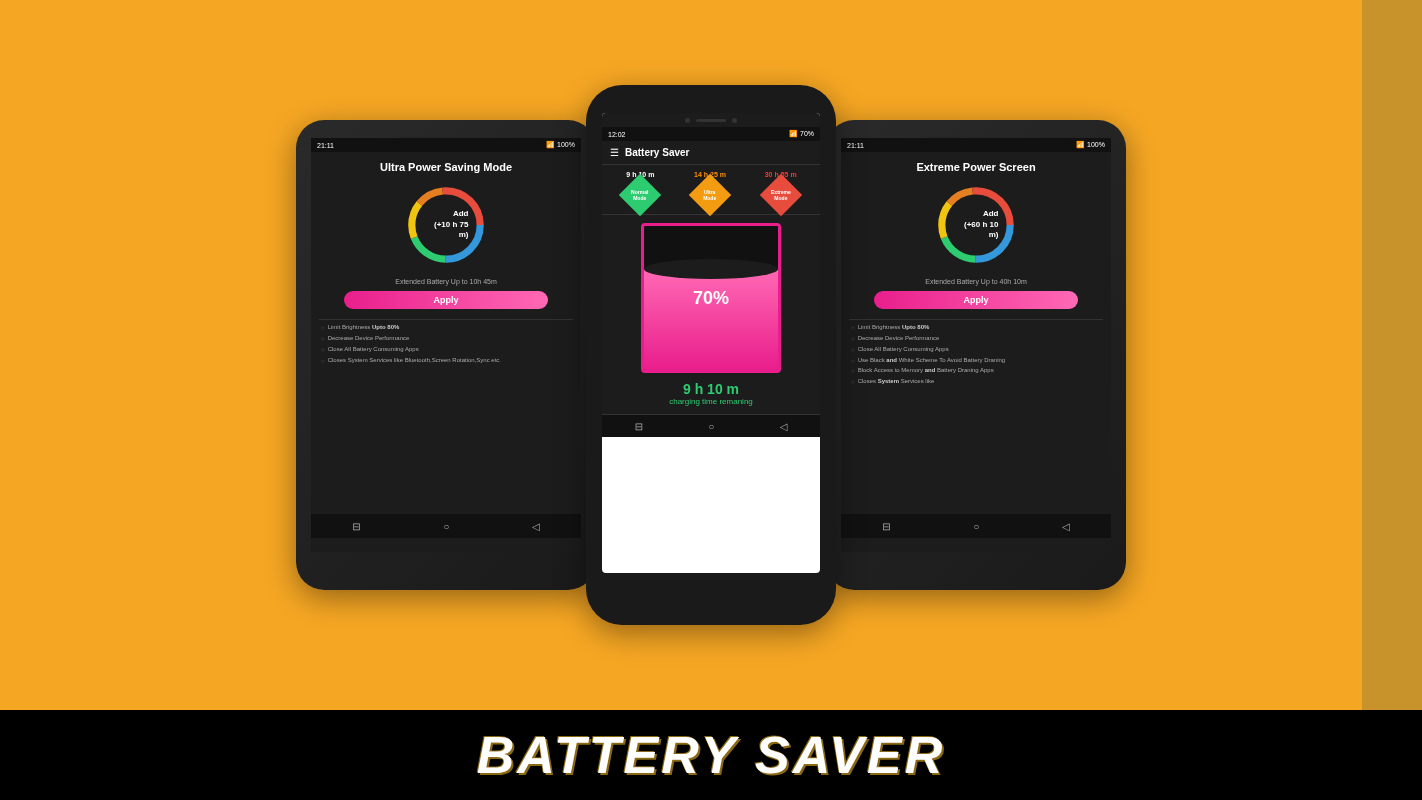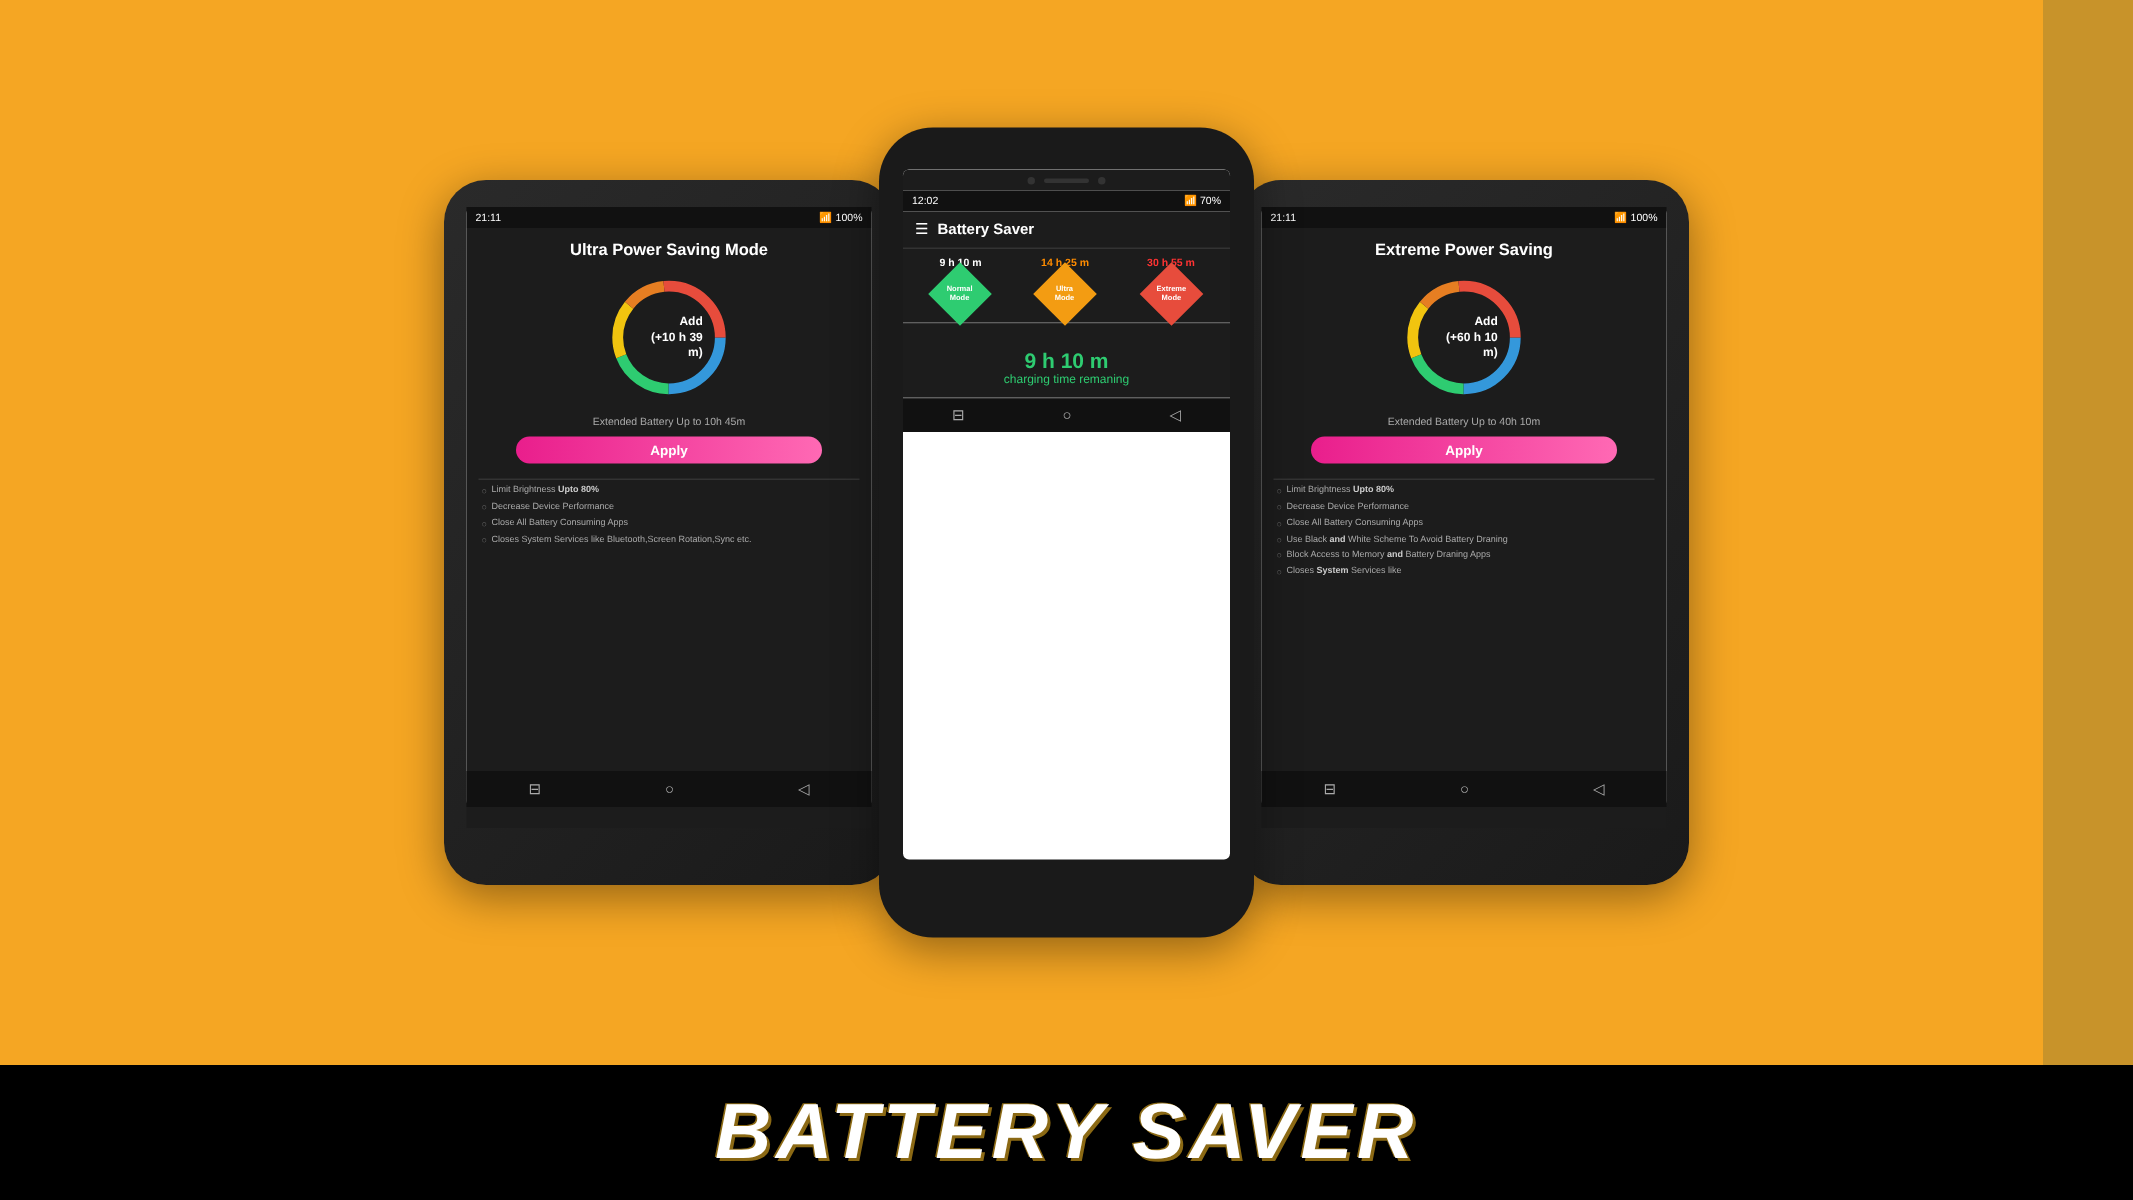--- a/index.html
+++ b/index.html
@@ -440,21 +440,21 @@
             <svg viewBox="0 0 100 100">
 
               <circle cx="50" cy="50" r="38" fill="none" stroke="#3498db" stroke-width="8" stroke-dasharray="60 179" stroke-dashoffset="0"></circle>
               <circle cx="50" cy="50" r="38" fill="none" stroke="#2ecc71" stroke-width="8" stroke-dasharray="45 194" stroke-dashoffset="-60"></circle>
               <circle cx="50" cy="50" r="38" fill="none" stroke="#f1c40f" stroke-width="8" stroke-dasharray="40 199" stroke-dashoffset="-105"></circle>
               <circle cx="50" cy="50" r="38" fill="none" stroke="#e67e22" stroke-width="8" stroke-dasharray="30 209" stroke-dashoffset="-145"></circle>
               <circle cx="50" cy="50" r="38" fill="none" stroke="#e74c3c" stroke-width="8" stroke-dasharray="64 175" stroke-dashoffset="-175"></circle>
             </svg>
             <div class="ring-center-text">
               <div>Add</div>
-              <div>(+10 h 39 m)</div>
+              <div>(+10 h 75 m)</div>
             </div>
           </div>
 
           <div class="extended-text">Extended Battery Up to 10h 45m</div>
 
           <button class="apply-btn">Apply</button>
 
           <div class="divider-line"></div>
 
           <div class="feature-list">
@@ -518,20 +518,26 @@
             <span class="mode-time red">30 h 55 m</span>
             <div class="mode-diamond diamond-red">
               <div class="mode-diamond-inner">Extreme<br>Mode</div>
             </div>
           </div>
         </div>
 
         <div style="height:1px;background:#333;"></div>
 
         <div class="battery-display">
+          <div class="battery-box">
+            <div class="battery-fill">
+              <div class="battery-wave"></div>
+            </div>
+            <div class="battery-percent">70%</div>
+          </div>
           <div class="charging-time">9 h  10 m</div>
           <div class="charging-label">charging time remaning</div>
         </div>
 
         <div style="height:1px;background:#333;"></div>
 
         <div class="center-nav-bar">
           <span class="nav-icon">⊟</span>
           <span class="nav-icon">○</span>
           <span class="nav-icon">◁</span>
@@ -540,21 +546,21 @@
     </div>
 
     <div class="phone phone-side phone-right-outer">
       <div class="phone-screen">
         <div class="status-bar">
           <span>21:11</span>
           <span>📶 100%</span>
         </div>
         <div class="side-screen-content">
           <div class="side-title">
-            <span>Extreme Power Saving</span>
+            <span>Extreme Power Screen</span>
           </div>
 
           <div class="ring-chart">
             <svg viewBox="0 0 100 100">
               <circle cx="50" cy="50" r="38" fill="none" stroke="#3498db" stroke-width="8" stroke-dasharray="60 179" stroke-dashoffset="0"></circle>
               <circle cx="50" cy="50" r="38" fill="none" stroke="#2ecc71" stroke-width="8" stroke-dasharray="45 194" stroke-dashoffset="-60"></circle>
               <circle cx="50" cy="50" r="38" fill="none" stroke="#f1c40f" stroke-width="8" stroke-dasharray="40 199" stroke-dashoffset="-105"></circle>
               <circle cx="50" cy="50" r="38" fill="none" stroke="#e67e22" stroke-width="8" stroke-dasharray="30 209" stroke-dashoffset="-145"></circle>
               <circle cx="50" cy="50" r="38" fill="none" stroke="#e74c3c" stroke-width="8" stroke-dasharray="64 175" stroke-dashoffset="-175"></circle>
             </svg>

